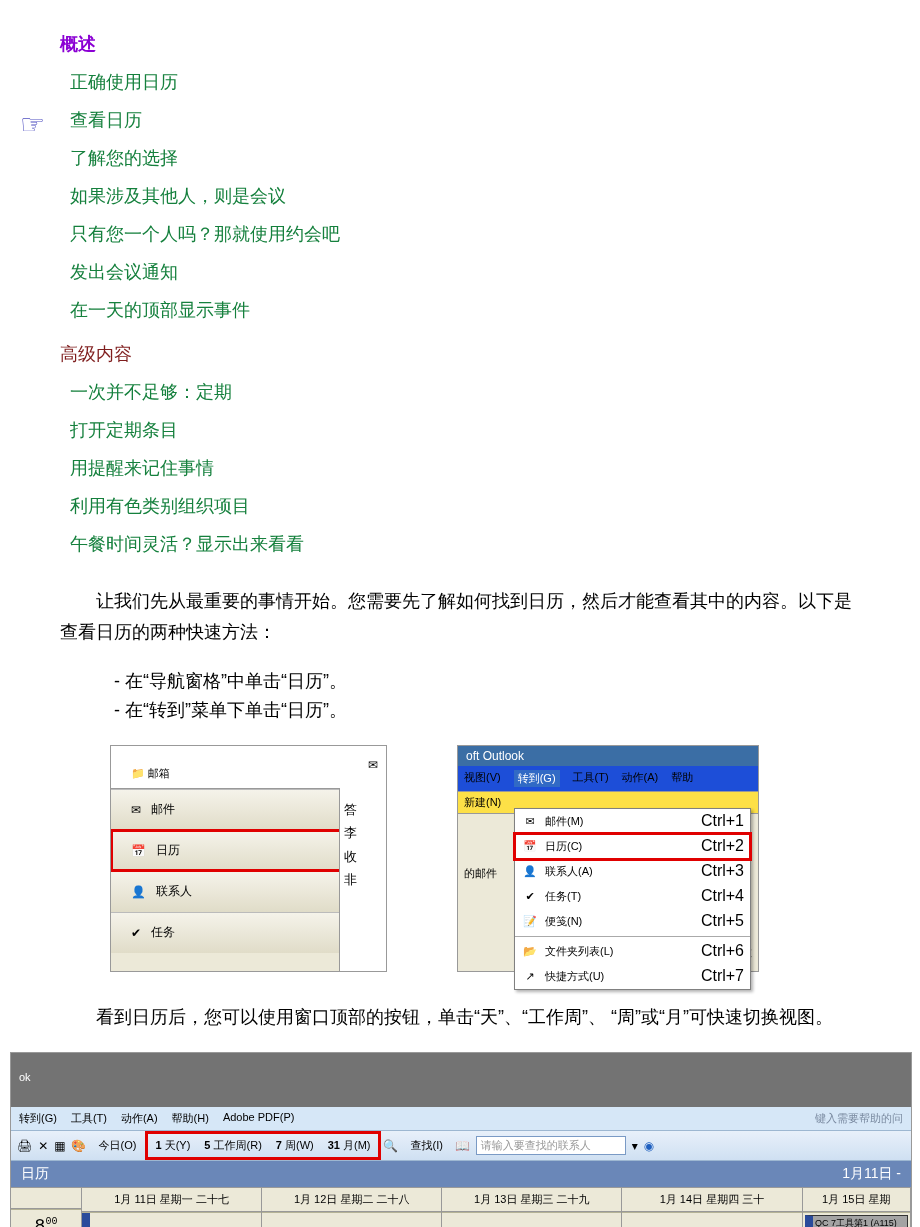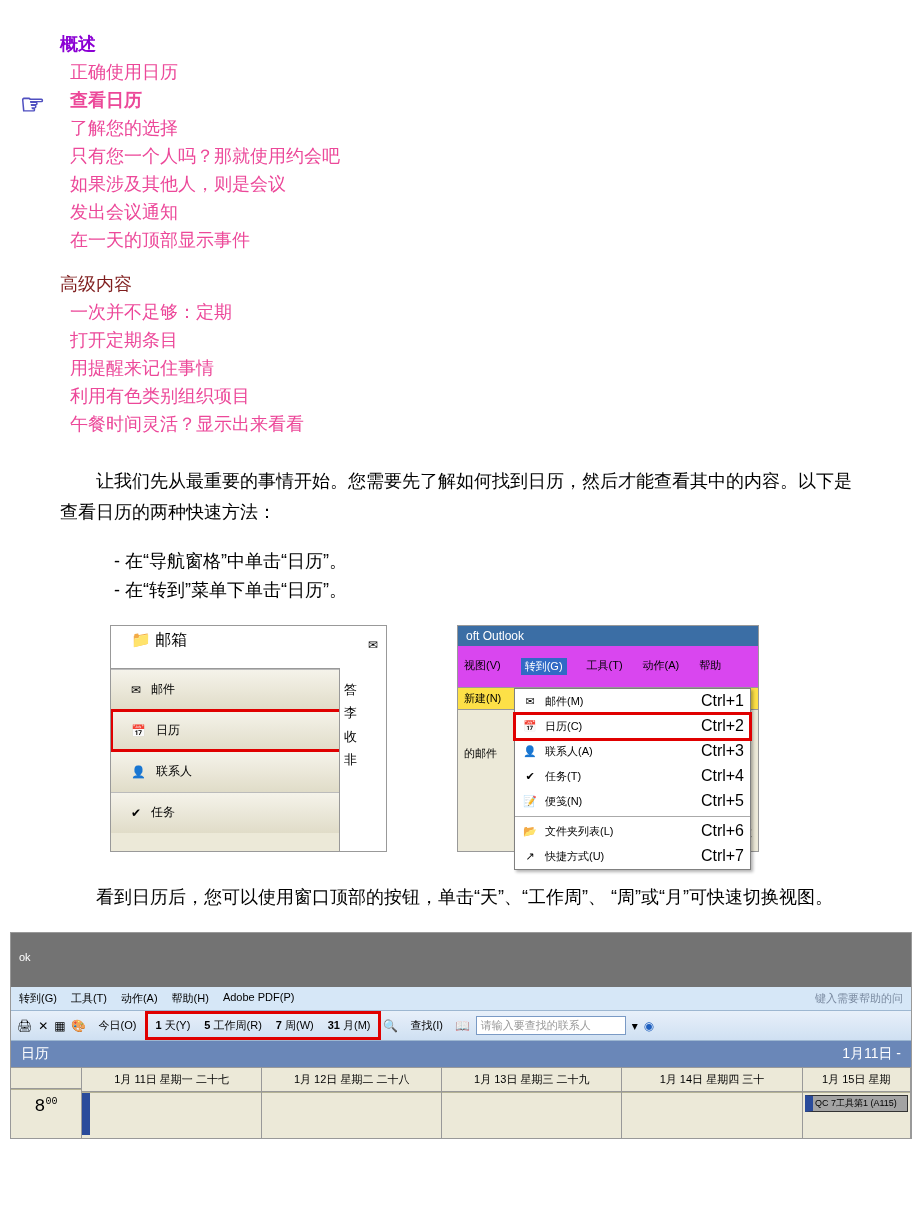--- a/index.html
+++ b/index.html
@@ -1,37 +1,37 @@
 <!DOCTYPE html>
 <html><head>
 <meta charset="utf-8">
 <style>
 body{margin:0;padding:30px 60px;font-family:"Microsoft YaHei","SimSun",sans-serif;font-size:18px;color:#000;background:#fff;width:920px;box-sizing:border-box}
 .toc{margin-bottom:30px}
 .toc-heading{color:#8b00d4;font-weight:bold;margin:2px 0}
-.toc-item{color:#ec4899;margin:4px 0 2px 10px;padding-left:0}
-.toc-item.current{font-weight:bold}
+.toc-item{color:#15803d;margin:14px 0 2px 10px;padding-left:0}
+.toc-item.current{font-weight:normal}
 .toc-section{color:#7f1d1d;margin:20px 0 2px 0}
 .pointer{position:relative}
 .pointer::before{content:"☞";position:absolute;left:-50px;top:0;font-size:28px;color:#5050c0}
 .body-text{margin:20px 0;line-height:1.7;text-indent:2em}
 .bullets{margin:8px 0 20px 0}
 .bullets div{margin-left:3em;line-height:1.6}
 .shots{display:flex;gap:70px;margin:20px 0 30px 50px}
 .shot{border:1px solid #999;background:#ece9d8;font-size:12px}
 .shot1{width:275px;height:225px;position:relative;overflow:hidden}
 .shot1 .top{height:42px;background:#fff;border-bottom:1px solid #999;position:relative}
-.shot1 .top .folder{position:absolute;left:20px;top:4px;font-size:16px}
+.shot1 .top .folder{position:absolute;left:20px;top:20px;font-size:11px}
 .shot1 .top .msgicon{position:absolute;right:8px;top:12px}
 .shot1 .navitem{display:flex;align-items:center;height:40px;border-top:1px solid #bbb;padding-left:20px;gap:10px;background:linear-gradient(#f5f3ea,#e0dcc8)}
 .shot1 .navitem.sel{outline:3px solid #e00000;outline-offset:-2px}
 .shot1 .side{position:absolute;right:0;top:42px;width:38px;height:180px;background:#fff;border-left:1px solid #999;padding:10px 4px;font-size:13px;line-height:1.8}
 .shot2{width:300px;height:225px;position:relative}
 .shot2 .titlebar{background:#3b6ea5;color:#fff;padding:3px 8px;font-size:12px}
-.shot2 .menubar{background:#d946ef;padding:12px 6px;font-size:11px;display:flex;gap:20px;border-bottom:1px solid #999}
+.shot2 .menubar{background:#1d4ed8;padding:4px 6px;font-size:11px;display:flex;gap:13px;border-bottom:1px solid #999}
 .shot2 .menubar span.open{background:#316ac5;color:#fff;padding:1px 4px}
 .shot2 .toolbar2{background:#fde047;padding:3px 6px;font-size:11px;border-bottom:1px solid #999}
 .shot2 .dropdown{position:absolute;left:56px;top:62px;background:#fff;border:1px solid #808080;width:235px;box-shadow:2px 2px 3px rgba(0,0,0,.3)}
 .shot2 .dropdown .row{display:flex;align-items:center;height:25px;padding:0 6px;font-size:11px}
 .shot2 .dropdown .row .ic{width:18px;text-align:center}
 .shot2 .dropdown .row .lbl{flex:1;padding-left:6px}
 .shot2 .dropdown .row .sc{color:#000;font-size:16px}
 .shot2 .dropdown .row.sel{outline:3px solid #e00000;outline-offset:-1px}
 .shot2 .dropdown .sep{border-top:1px solid #aaa;margin:2px 0}
 .shot2 .bgtext{position:absolute;right:6px;bottom:10px;font-size:11px;color:#333;text-align:right;line-height:1.4}
@@ -56,22 +56,22 @@
 .searchbox{background:#fff;border:1px solid #7a9ac5;padding:1px 4px;color:#999;font-size:11px;width:140px;display:inline-block}
 </style>
 </head>
 <body>
 
 <div class="toc">
   <div class="toc-heading">概述</div>
   <div class="toc-item">正确使用日历</div>
   <div class="toc-item current pointer">查看日历</div>
   <div class="toc-item">了解您的选择</div>
+  <div class="toc-item">如果涉及其他人，则是会议</div>
   <div class="toc-item">只有您一个人吗？那就使用约会吧</div>
-  <div class="toc-item">如果涉及其他人，则是会议</div>
   <div class="toc-item">发出会议通知</div>
   <div class="toc-item">在一天的顶部显示事件</div>
   <div class="toc-section">高级内容</div>
   <div class="toc-item">一次并不足够：定期</div>
   <div class="toc-item">打开定期条目</div>
   <div class="toc-item">用提醒来记住事情</div>
   <div class="toc-item">利用有色类别组织项目</div>
   <div class="toc-item">午餐时间灵活？显示出来看看</div>
 </div>
 

